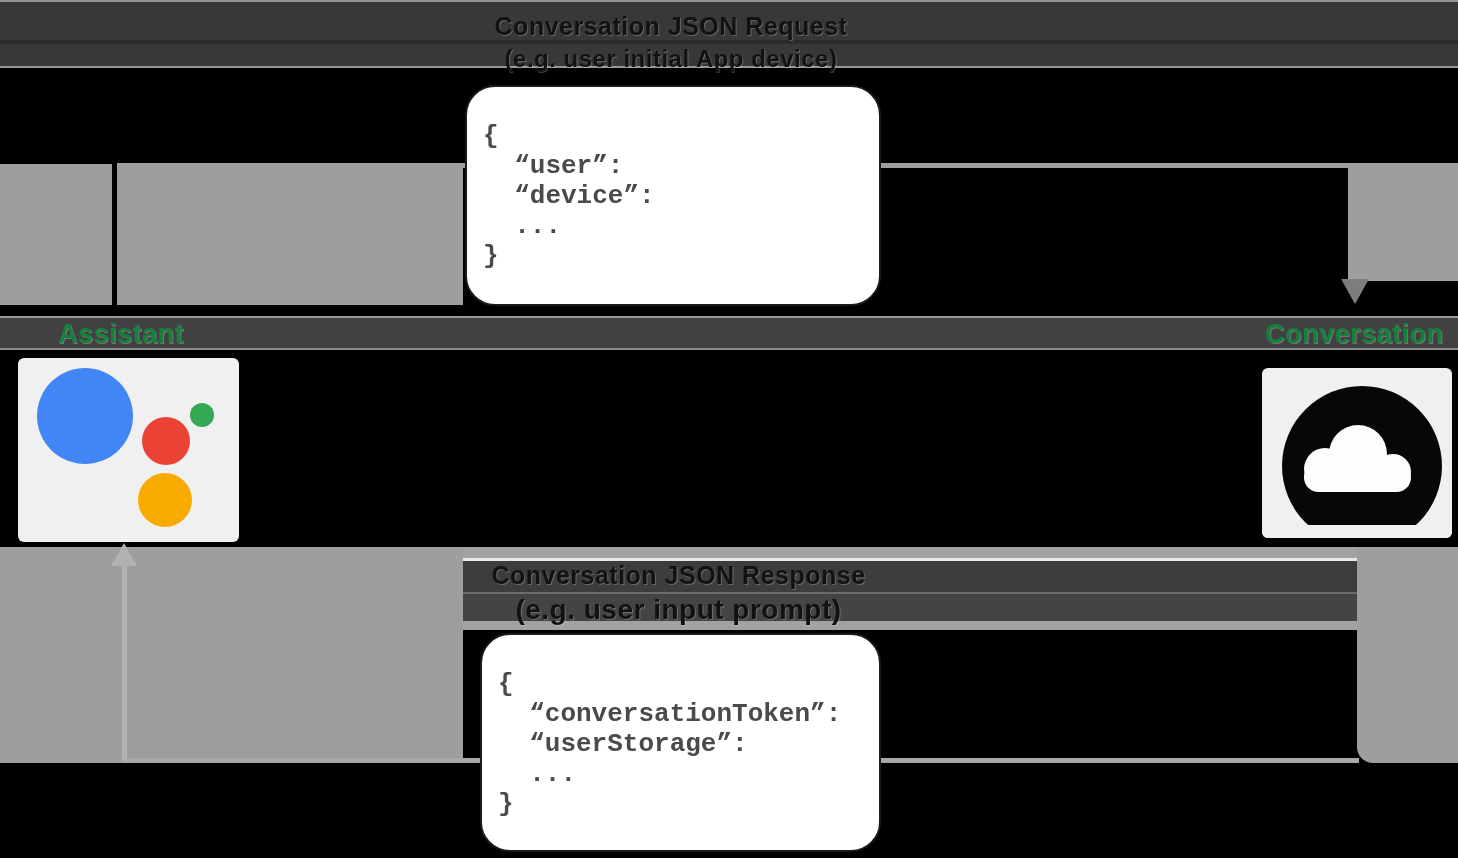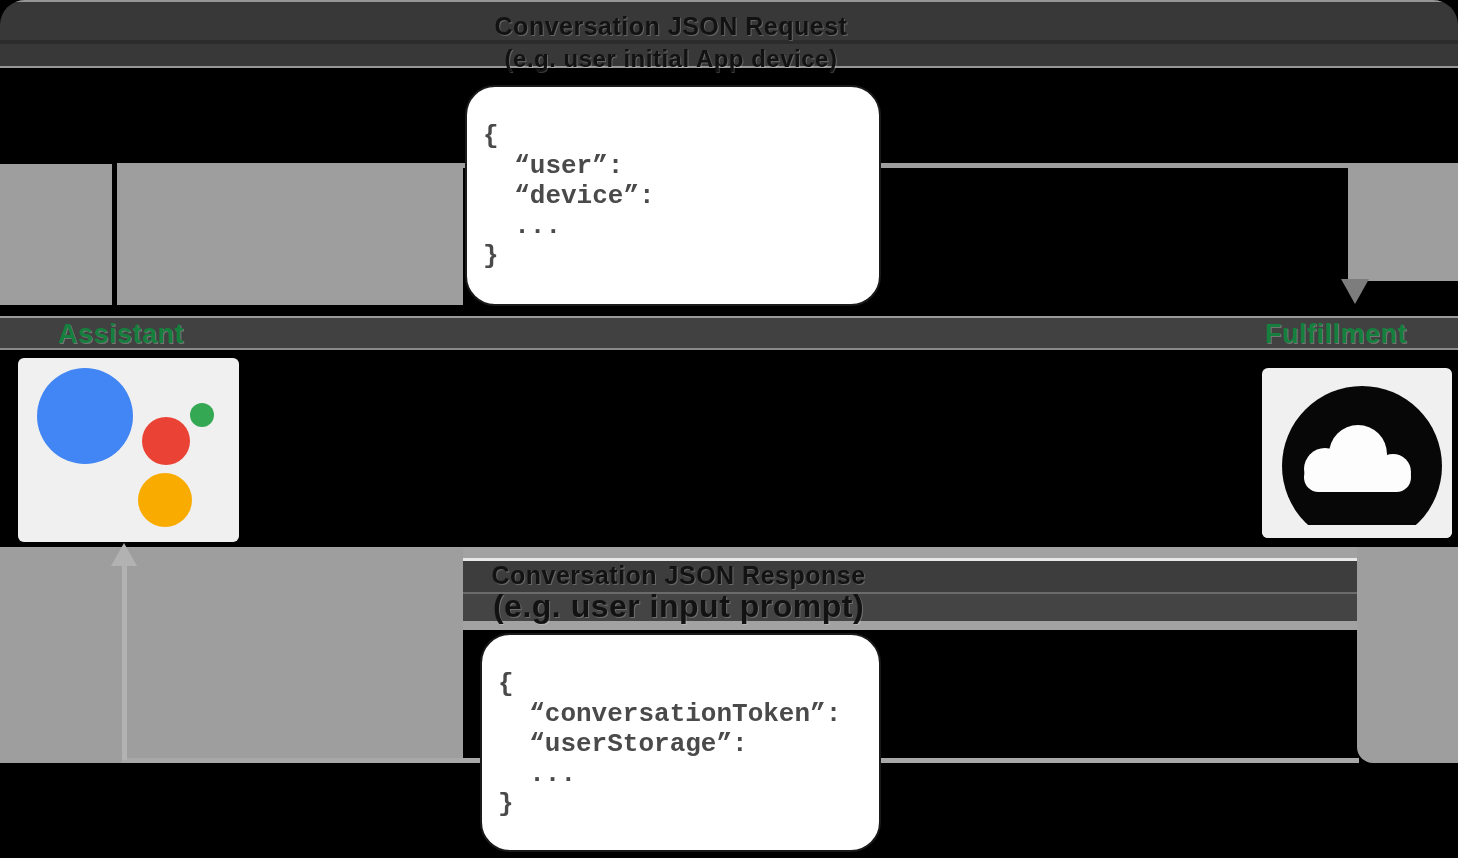--- a/index.html
+++ b/index.html
@@ -1,18 +1,18 @@
 <!DOCTYPE html>
 <html><head>
 <meta charset="utf-8">
 <style>
   html,body { margin:0; padding:0; background:#000; }
   .stage {
     position:relative; width:1458px; height:858px; overflow:hidden;
-    background:#000; font-family:"Liberation Sans", sans-serif;border-radius:25px;
+    background:#000; font-family:"Liberation Sans", sans-serif;
   }
   .abs { position:absolute; }
 
   
   .cap-band-top    { left:0; top:8;  width:1458px; height:64px; background:#383838;
                      border-top:2px solid #969696; border-bottom:2px solid #969696; }
   .cap-band-gap    { left:0; top:40px; width:1458px; height:4px; background:#2c2c2c; }
   .req-captions    { left:465px; top:8px; width:412px; height:66px; }
   .cap-line        { position:absolute; left:-300px; right:-300px; text-align:center;
                      font-weight:bold; color:#121212;
@@ -53,21 +53,21 @@
 
   
   .stripe-1     { left:0;     top:547px; width:1458px; height:11px; background:#a2a2a2; }
   .resp-wline   { left:463px; top:558px; width:894px;  height:3px;  background:#e8e8e8; }
   .resp-band-1  { left:463px; top:561px; width:894px;  height:31px; background:#3d3d3d; }
   .resp-div     { left:463px; top:592px; width:894px;  height:2px;  background:#6b6b6b; }
   .resp-band-2  { left:463px; top:594px; width:894px;  height:27px; background:#444444; }
   .stripe-2     { left:0;     top:621px; width:1458px; height:9px;  background:#a2a2a2; }
   .resp-captions{ left:480px; top:558px; width:397px; height:66px; }
   .rcap-l1      { top:3px;  font-size:25px; }
-  .rcap-l2      { top:30px; font-size:32px; }
+  .rcap-l2      { top:36px; font-size:28px; }
 
   
   .region-d    { left:0;      top:548px; width:463px; height:215px; background:#9e9e9e; }
   .region-e    { left:1357px; top:547px; width:101px; height:216px; background:#9e9e9e;
                  border-bottom-left-radius:16px; }
   .resp-vline  { left:122px; top:557px; width:5px; height:203px; background:#b2b2b2; }
   .resp-head   { left:111px; top:543px; width:0; height:0;
                  border-left:13px solid transparent; border-right:13px solid transparent;
                  border-bottom:23px solid #b2b2b2; }
   .resp-hline  { left:122px; top:758px; width:1237px; height:5px; background:#a8a8a8; }
@@ -97,21 +97,21 @@
   <div class="abs region-a"></div>
   <div class="abs region-b"></div>
   <div class="abs region-c"></div>
   <div class="abs req-line"></div>
   <div class="abs req-head"></div>
 
   <div class="abs label-line-top"></div>
   <div class="abs label-stripe"></div>
   <div class="abs label-line-bottom"></div>
   <span class="abs node-label assistant-label">Assistant</span>
-  <span class="abs node-label fulfillment-label">Fulfillment</span>
+  <span class="abs node-label fulfillment-label">Conversation</span>
 
   <div class="abs assistant-box">
     <div>
       <div class="circle c-blue"></div>
       <div class="circle c-green"></div>
       <div class="circle c-red"></div>
       <div class="circle c-yellow"></div>
     </div>
   </div>
 

